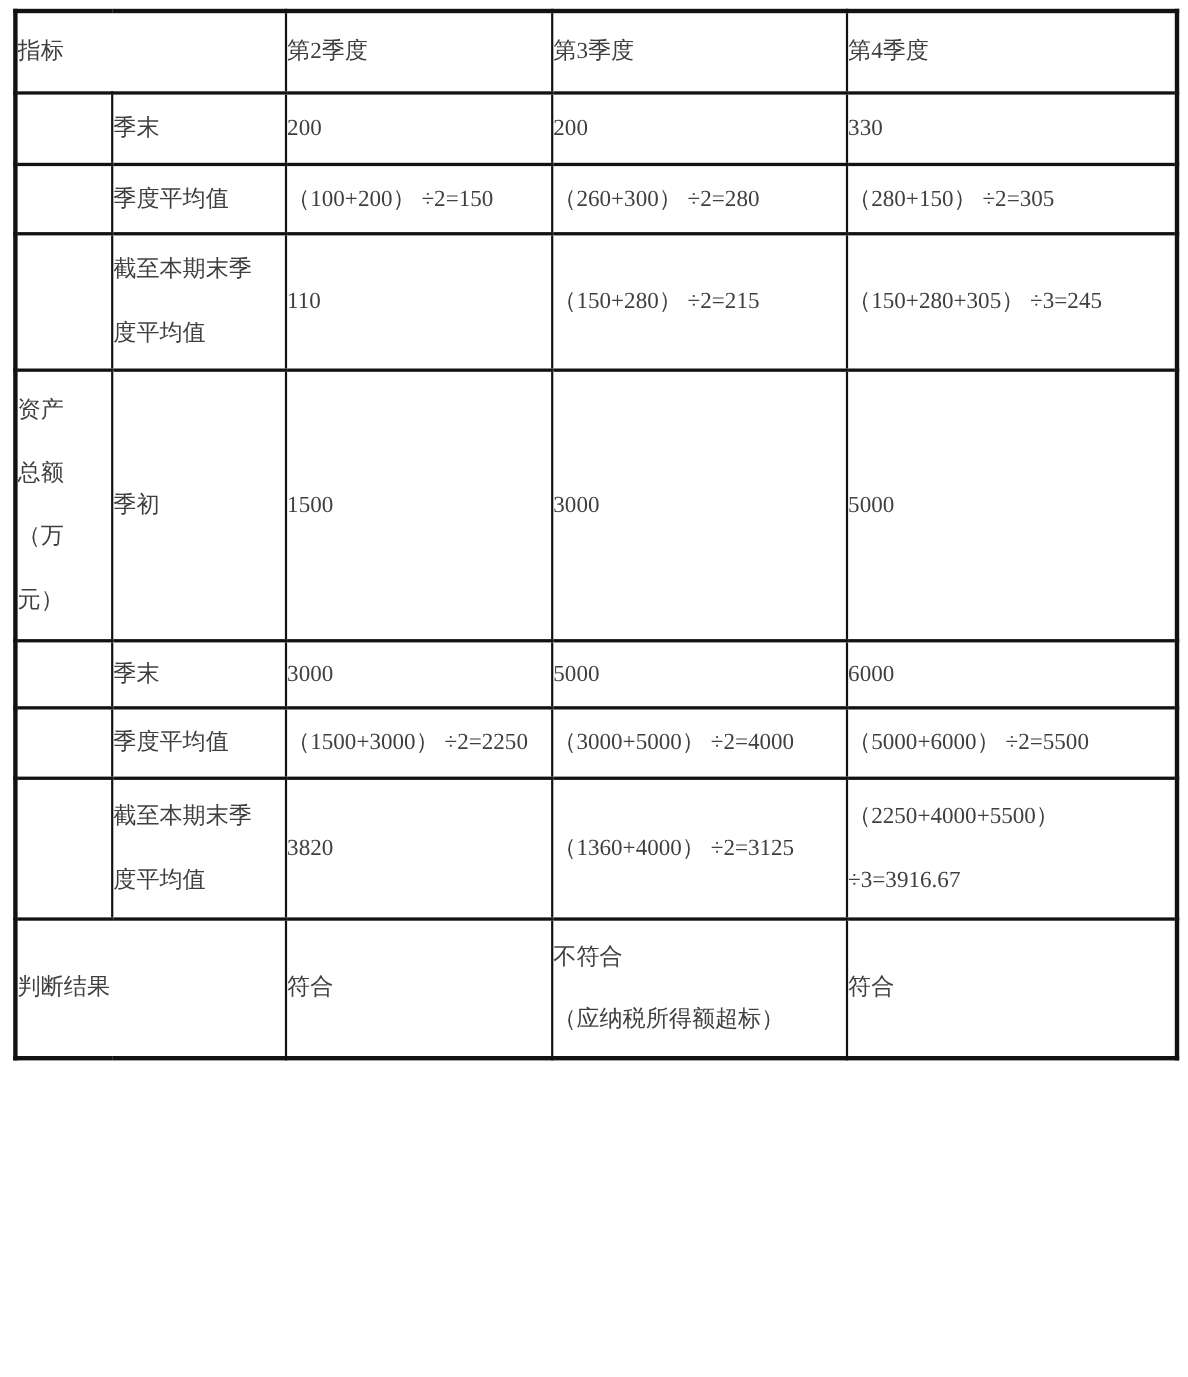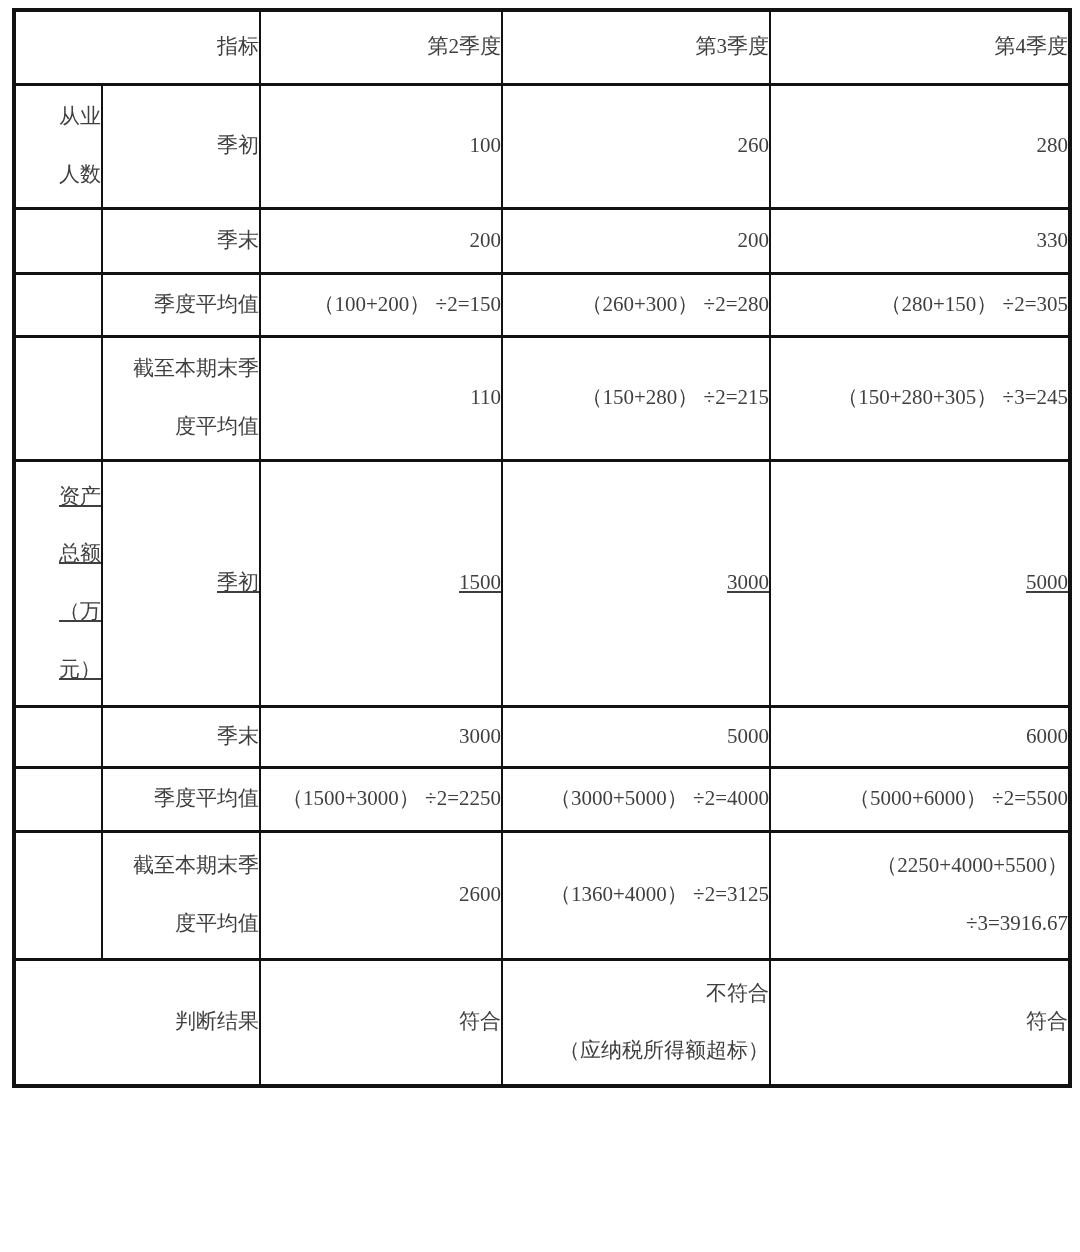--- a/index.html
+++ b/index.html
@@ -16,21 +16,21 @@
     table-layout: fixed;
     width: 1056px;
     border: 4px solid #121212;
   }
   table.grid td {
     border: 2px solid #121212;
     border-top-width: 3px;
     border-bottom-width: 3px;
     font-size: 21px;
     line-height: 2.75;
-    text-align: right;
+    text-align: left;
     vertical-align: middle;
     white-space: pre-line;
     overflow: hidden;
     padding: 0;
   }
   td.num { text-align: right; padding-right: 26px; }
   td.mid { text-align: center; }
   col.c-group { width: 88px; }
   col.c-label { width: 158px; }
   col.c-q2 { width: 242px; }
@@ -51,28 +51,20 @@
     </colgroup>
 
     <tbody>
         <tr style="height:74px;">
       <td colspan="2" class="mid">指标</td>
       <td class="mid">第2季度</td>
       <td class="mid">第3季度</td>
       <td class="mid">第4季度</td>
     </tr>
 
-    <tr style="height:124px;">
-      <td>从业
-人数</td>
-      <td>季初</td>
-      <td class="num">100</td>
-      <td class="num">260</td>
-      <td class="num">280</td>
-    </tr>
 
     <tr style="height:65px;">
       <td></td>
       <td>季末</td>
       <td class="num">200</td>
       <td class="num">200</td>
       <td class="num">330</td>
     </tr>
 
     <tr style="height:63px;">
@@ -85,21 +77,21 @@
 
     <tr style="height:124px;">
       <td></td>
       <td>截至本期末季
 度平均值</td>
       <td class="num">110</td>
       <td class="num">（150+280） ÷2=215</td>
       <td class="num">（150+280+305） ÷3=245</td>
     </tr>
 
-    <tr style="height:246px;text-decoration:underline;">
+    <tr style="height:246px;">
       <td>资产
 总额
 （万
 元）</td>
       <td>季初</td>
       <td class="num">1500</td>
       <td class="num">3000</td>
       <td class="num">5000</td>
     </tr>
 
@@ -116,21 +108,21 @@
       <td>季度平均值</td>
       <td class="num">（1500+3000） ÷2=2250</td>
       <td class="num">（3000+5000） ÷2=4000</td>
       <td class="num">（5000+6000） ÷2=5500</td>
     </tr>
 
     <tr style="height:128px;">
       <td></td>
       <td>截至本期末季
 度平均值</td>
-      <td class="num">2600</td>
+      <td class="num">3820</td>
       <td class="num">（1360+4000） ÷2=3125</td>
       <td class="num">（2250+4000+5500）
 ÷3=3916.67</td>
     </tr>
 
 
     <tr style="height:127px;">
       <td colspan="2">判断结果</td>
       <td class="mid">符合</td>
       <td class="mid">不符合

